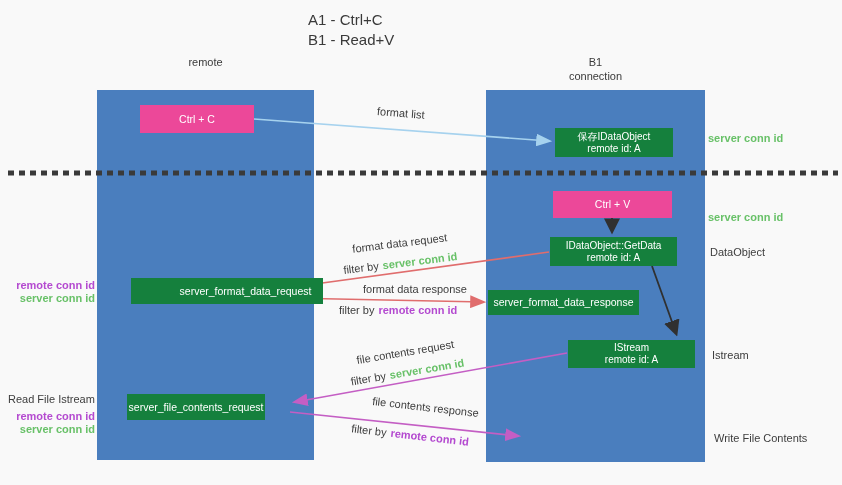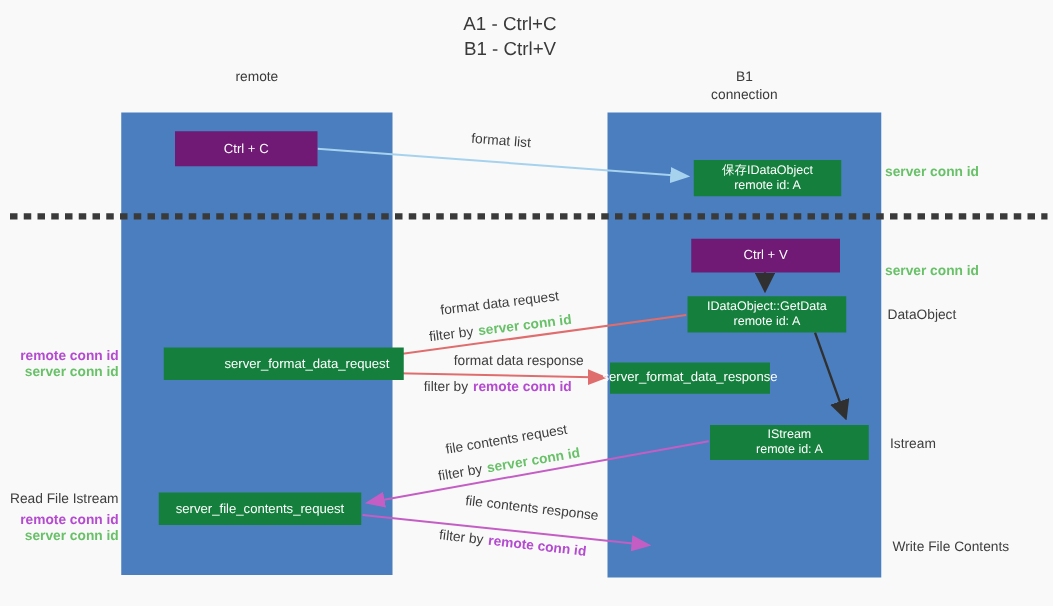--- a/index.html
+++ b/index.html
@@ -3,44 +3,44 @@
 <meta charset="utf-8">
 <style>
   html,body{margin:0;padding:0;background:#f9f9f9;}
   .canvas{
     position:relative;width:842px;height:485px;overflow:hidden;
     background:#f9f9f9;
     font-family:"Liberation Sans","DejaVu Sans",sans-serif;
     color:#3c3c3c;
   }
   .abs{position:absolute;}
-  .title{left:308px;top:10px;width:200px;text-align:center;
+  .title{left:308px;top:10px;width:200px;text-align:left;
          font-size:15px;line-height:20px;color:#3a3a3a;}
   .lane-header{text-align:center;font-size:11px;line-height:14px;color:#3a3a3a;}
   .lane{background:#4a7ebe;}
   .node{display:flex;flex-direction:column;align-items:center;justify-content:center;
         text-align:center;color:#ffffff;font-size:10.5px;line-height:13px;white-space:nowrap;}
-  .node.green{background:#701a75;}
+  .node.green{background:#ec4899;}
   .node.orange{background:#15803d;}
   .albl{font-size:11px;color:#3d3d3d;white-space:nowrap;transform-origin:center center;}
   .sidelbl{font-size:11px;color:#3d3d3d;white-space:nowrap;}
   .conn-green{color:#68c168;font-weight:700;}
   .conn-purple{color:#b44ad0;font-weight:700;}
   .filter-gap{margin-left:4px;}
   .right-align{width:86px;text-align:right;}
   svg.overlay{position:absolute;left:0;top:0;pointer-events:none;}
 </style>
 </head>
 <body>
 
 <div class="canvas">
 
   <div class="abs title">
     <div>A1 - Ctrl+C</div>
-    <div>B1 - Ctrl+V</div>
+    <div>B1 - Read+V</div>
   </div>
 
   <div class="abs lane-header" style="left:97px;top:55px;width:217px;">
     <div>remote</div>
   </div>
   <div class="abs lane-header" style="left:486px;top:55px;width:219px;">
     <div>B1</div>
     <div>connection</div>
   </div>
 
@@ -92,30 +92,30 @@
 
   <div class="abs node orange" style="left:550px;top:237px;width:127px;height:29px;font-size:10px;line-height:12px;">
     <div>IDataObject::GetData</div>
     <div>remote id: A</div>
   </div>
 
   <div class="abs node orange" style="left:131px;top:278px;width:155px;height:26px;padding-left:37px;">
     <div>server_format_data_request</div>
   </div>
 
-  <div class="abs node orange" style="left:488px;top:290px;width:128px;height:25px;">
+  <div class="abs node orange" style="left:488px;top:290px;width:151px;height:25px;">
     <div>server_format_data_response</div>
   </div>
 
   <div class="abs node orange" style="left:568px;top:340px;width:127px;height:28px;font-size:10px;line-height:12px;">
     <div>IStream</div>
     <div>remote id: A</div>
   </div>
 
-  <div class="abs node orange" style="left:127px;top:394px;width:162px;height:26px;">
+  <div class="abs node orange" style="left:127px;top:394px;width:138px;height:26px;">
     <div>server_file_contents_request</div>
   </div>
 
 
   <div class="abs albl" style="left:377px;top:107px;transform:rotate(4.5deg);">format list</div>
 
   <div class="abs albl" style="left:352px;top:237px;transform:rotate(-7deg);">format data request</div>
   <div class="abs albl" style="left:343px;top:257px;transform:rotate(-7deg);">
     <span>filter by</span><span class="conn-green filter-gap">server conn id</span>
   </div>

